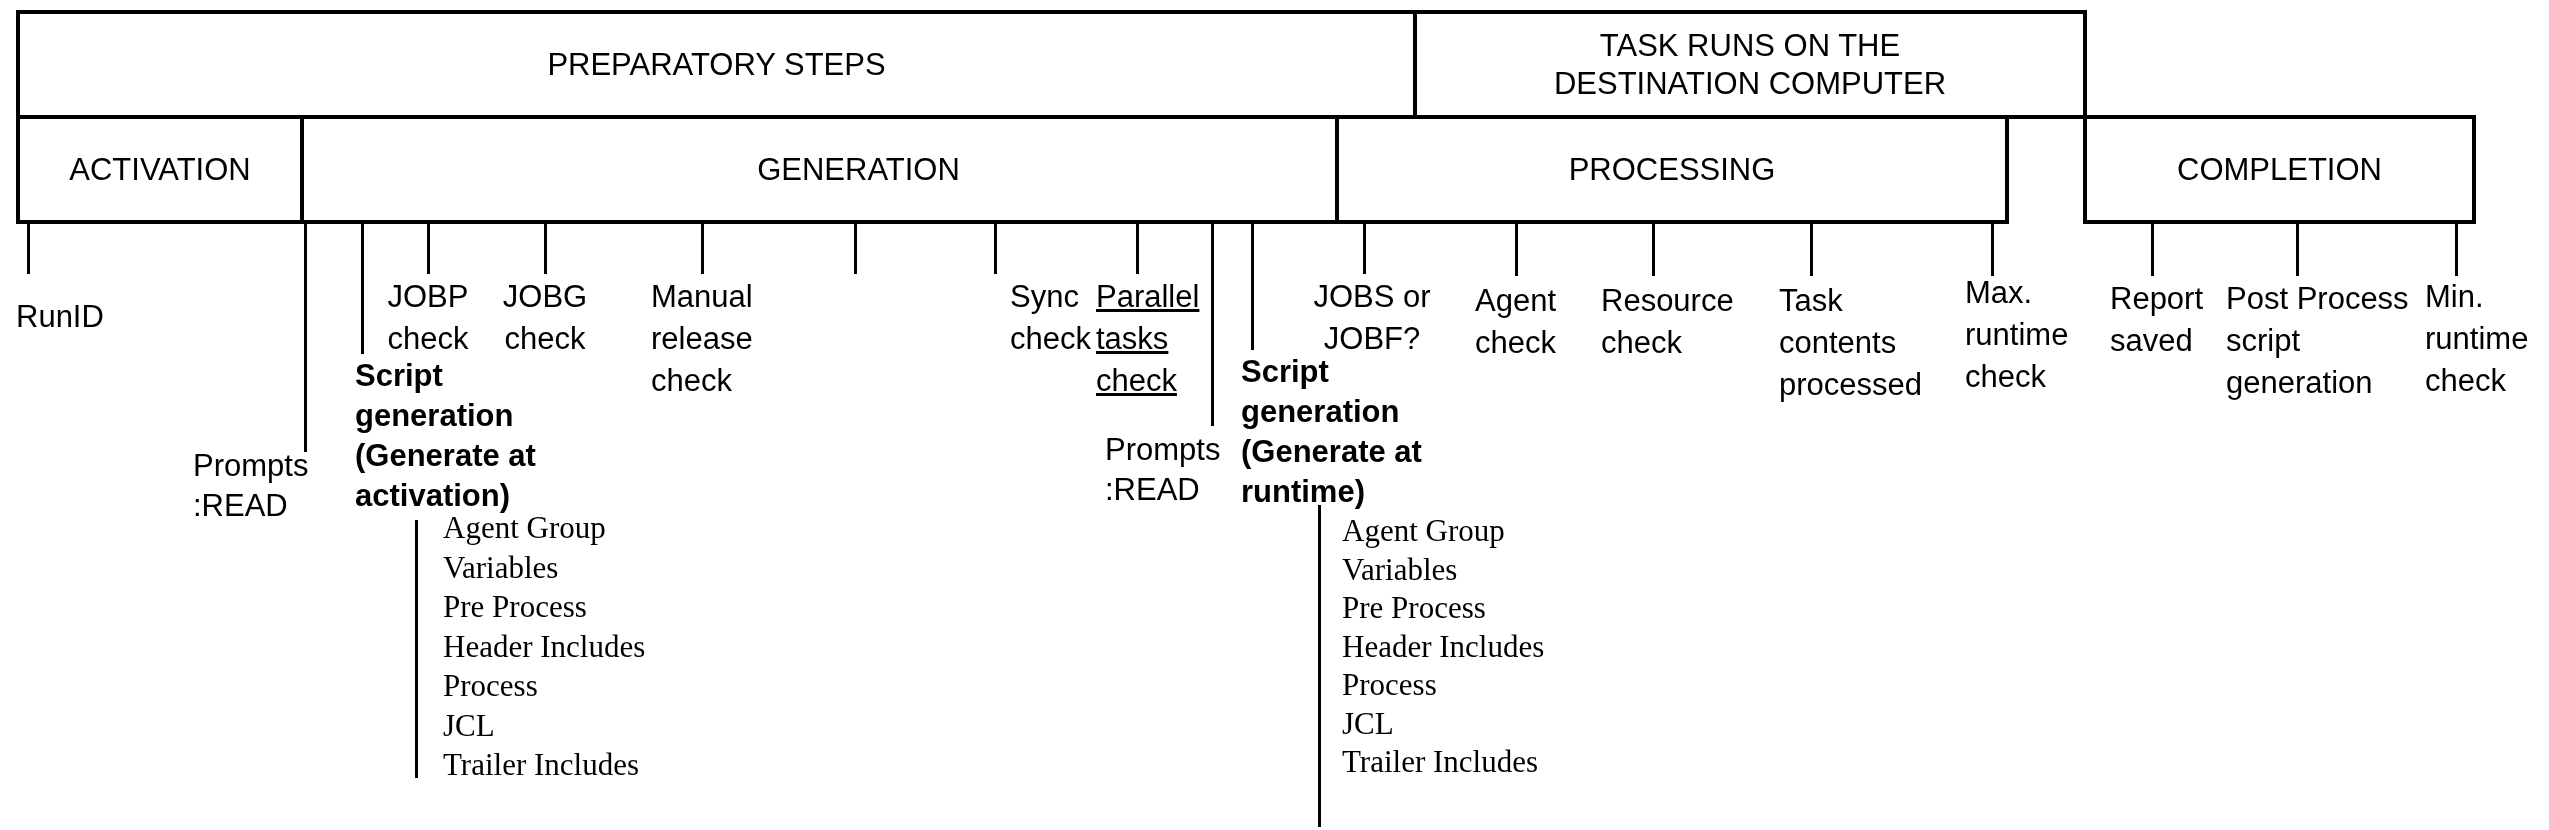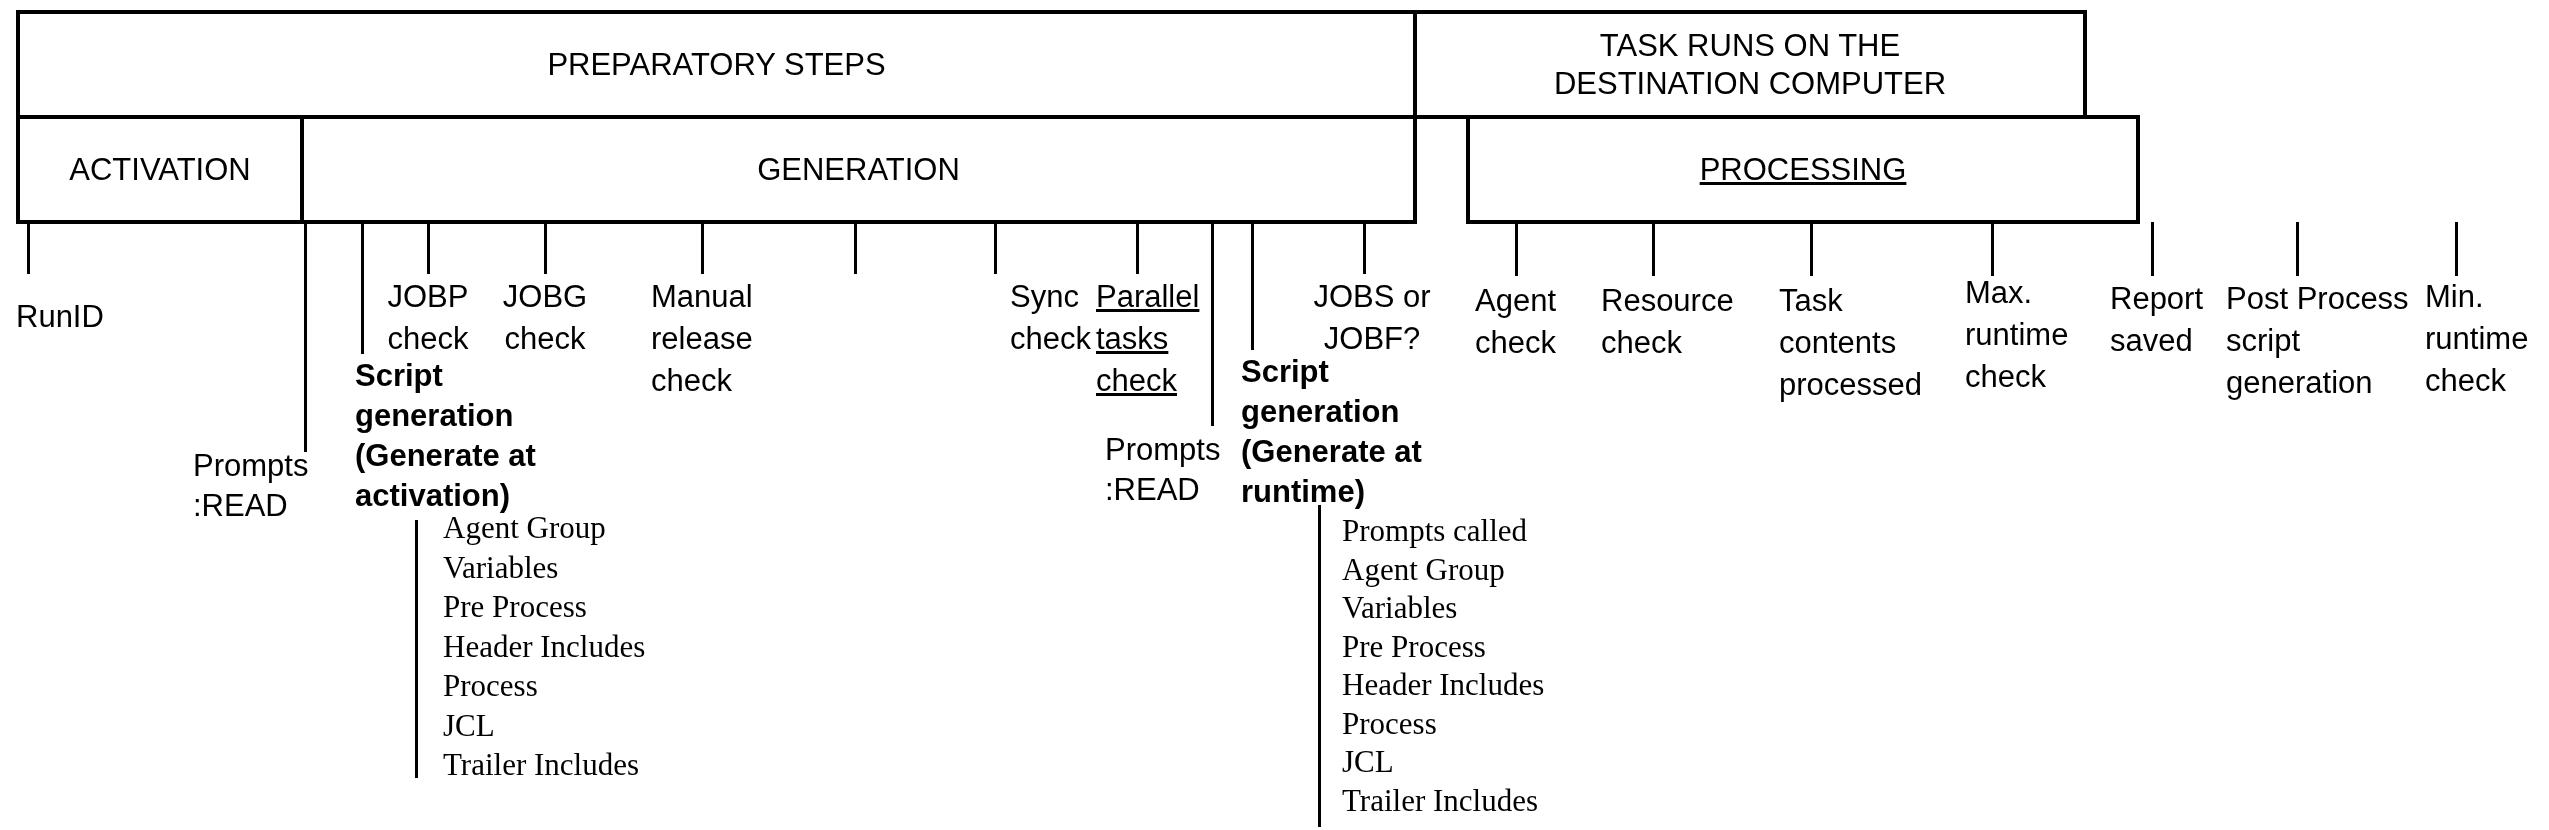--- a/index.html
+++ b/index.html
@@ -46,21 +46,21 @@
   .list { position: absolute; font-size: 31px; font-family: Liberation Serif, serif; }
   .list .item { display: block; }
   #sublist-activation .item { line-height: 39.5px; }
   #sublist-runtime .item { line-height: 38.5px; }
 
   
   #box-preparatory { left: 16px;   top: 10px;  width: 1401px; height: 109px; }
   #box-taskruns    { left: 1413px; top: 10px;  width: 674px;  height: 109px; }
   #box-activation  { left: 16px;   top: 115px; width: 288px;  height: 109px; }
   #box-generation  { left: 300px;  top: 115px; width: 1117px; height: 109px; }
-  #box-processing  { left: 1466px; top: 115px; width: 674px;  height: 109px; text-decoration: underline; }
+  #box-processing  { left: 1335px; top: 115px; width: 674px;  height: 109px; }
   #box-completion  { left: 2083px; top: 115px; width: 393px;  height: 109px; }
 
   
   #t-runid    { left: 27px;   top: 222px; height: 52px; }
   #t-prompts1 { left: 304px;  top: 222px; height: 230px; }
   #t-sgact    { left: 361px;  top: 222px; height: 132px; }
   #t-jobp     { left: 427px;  top: 222px; height: 52px; }
   #t-jobg     { left: 544px;  top: 222px; height: 52px; }
   #t-manual   { left: 701px;  top: 222px; height: 52px; }
   #t-queue    { left: 854px;  top: 222px; height: 52px; }
@@ -121,20 +121,23 @@
 
   <div class="box" id="box-activation">
     <span>ACTIVATION</span>
   </div>
   <div class="box" id="box-generation">
     <span>GENERATION</span>
   </div>
   <div class="box" id="box-processing">
     <span>PROCESSING</span>
   </div>
+  <div class="box" id="box-completion">
+    <span>COMPLETION</span>
+  </div>
 
   <div class="tick" id="t-runid"></div>
   <div class="tick" id="t-prompts1"></div>
   <div class="tick" id="t-sgact"></div>
   <div class="tick" id="t-jobp"></div>
   <div class="tick" id="t-jobg"></div>
   <div class="tick" id="t-manual"></div>
   <div class="tick" id="t-queue"></div>
   <div class="tick" id="t-sync"></div>
   <div class="tick" id="t-parallel"></div>
@@ -202,21 +205,20 @@
     <span class="item">Agent Group</span>
     <span class="item">Variables</span>
     <span class="item">Pre Process</span>
     <span class="item">Header Includes</span>
     <span class="item">Process</span>
     <span class="item">JCL</span>
     <span class="item">Trailer Includes</span>
   </div>
 
   <div class="list" id="sublist-runtime">
-    <span class="item">Prompts called</span>
     <span class="item">Agent Group</span>
     <span class="item">Variables</span>
     <span class="item">Pre Process</span>
     <span class="item">Header Includes</span>
     <span class="item">Process</span>
     <span class="item">JCL</span>
     <span class="item">Trailer Includes</span>
   </div>
 
 </div>

